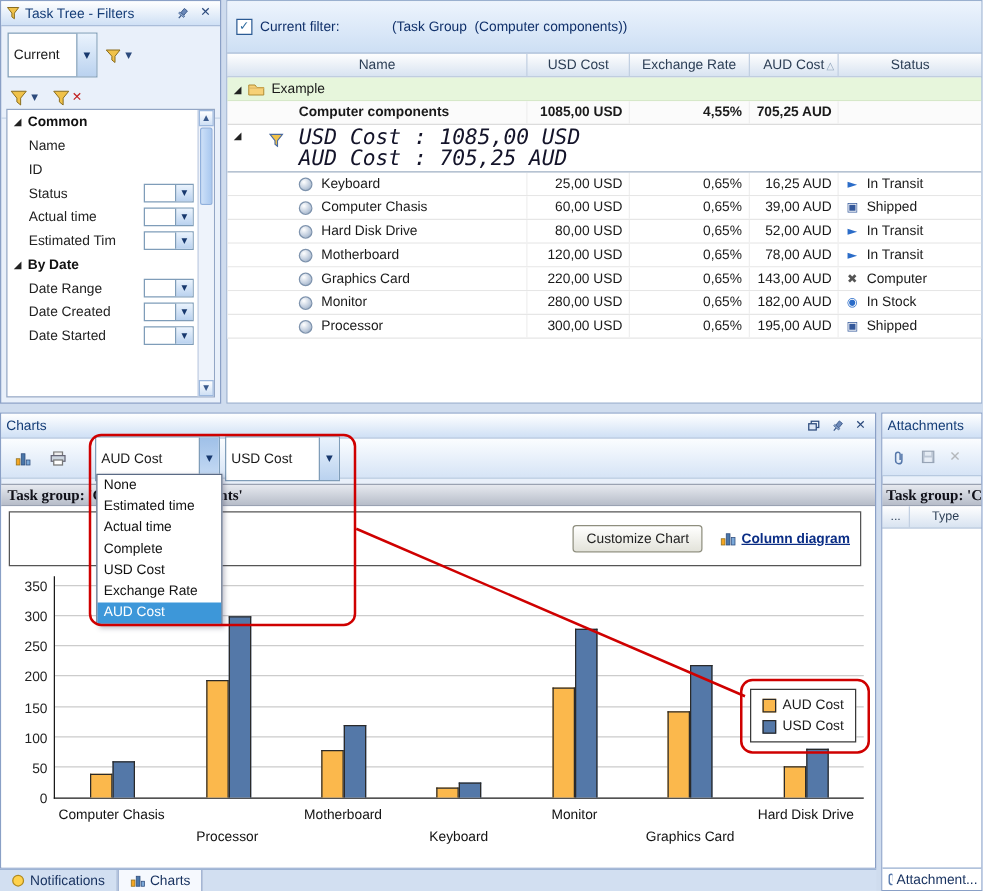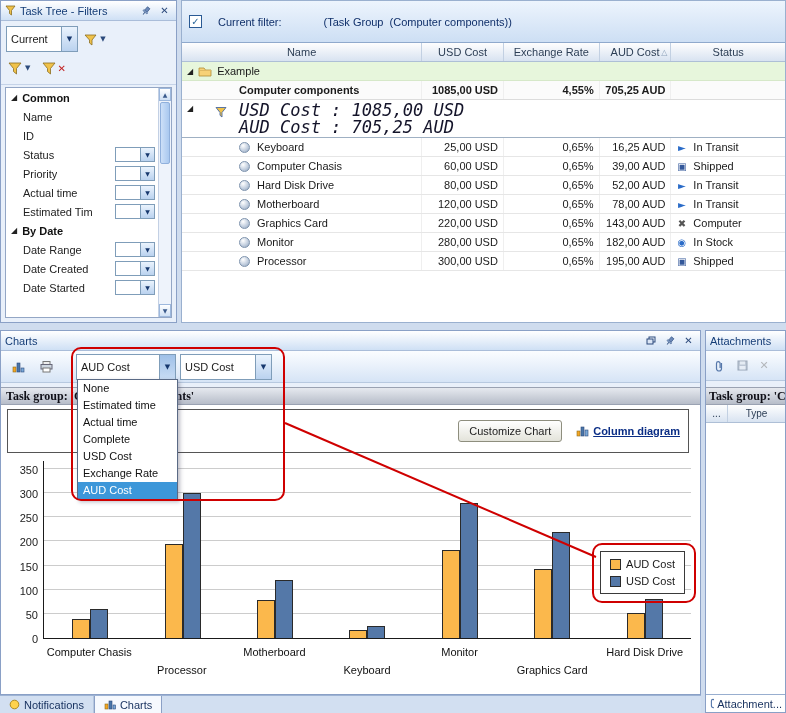--- a/index.html
+++ b/index.html
@@ -9,21 +9,21 @@
 .glyph{font-family:"DejaVu Sans",sans-serif;}
 
 .panel{position:absolute;border:1px solid #8aa0c6;background:#e9f0fa;}
 .titlebar{height:20px;display:flex;align-items:center;gap:4px;padding:0 4px;background:linear-gradient(#ffffff,#cfe0f5);border-bottom:1px solid #aabdd9;color:#153d77;}
 .t-text{flex:1;white-space:nowrap;overflow:hidden;}
 .t-btn{width:15px;height:15px;display:flex;align-items:center;justify-content:center;color:#2c4a7c;font-size:10px;}
 
 
 .left-panel{left:0;top:0;width:177px;height:323px;}
 .preset-row{display:flex;align-items:center;gap:5px;padding:5px 5px 3px;}
-.combo{height:26px;background:#fff;border:1px solid #7f9db9;display:flex;align-items:stretch;text-align:center;}
+.combo{height:36px;background:#fff;border:1px solid #7f9db9;display:flex;align-items:stretch;text-align:center;}
 .combo-text{flex:1;display:flex;align-items:center;padding-left:4px;white-space:nowrap;overflow:hidden;}
 .combo-btn{width:16px;display:flex;align-items:center;justify-content:center;font-size:7px;color:#17386e;background:linear-gradient(#eaf3fd,#bad2ef);border-left:1px solid #7f9db9;}
 .combo-btn.pressed{background:linear-gradient(#9fc0e8,#c8dcf4);}
 .w72{width:72px;}.w100{width:100px;}.w92{width:92px;}
 .tool-btn{min-width:24px;height:22px;display:flex;align-items:center;justify-content:center;gap:3px;border:1px solid transparent;border-radius:2px;}
 .dd{font-size:7px;color:#2c4a7c;}
 .redx{color:#c22222;font-weight:bold;font-size:10px;margin-left:-2px;}
 .filters-toolbar{display:flex;gap:10px;padding:2px 6px 5px;border-bottom:1px solid #c5d3e8;}
 .filter-list-wrap{position:absolute;left:4px;right:4px;top:86px;bottom:4px;border:1px solid #93a6c5;background:#fff;display:flex;}
 .filter-list{flex:1;overflow:hidden;}
@@ -36,21 +36,21 @@
 .mc-btn{width:14px;background:linear-gradient(#eaf3fd,#bad2ef);border-left:1px solid #7f9db9;font-size:6px;color:#17386e;display:flex;align-items:center;justify-content:center;}
 .scrollbar{width:13px;background:#eef3fb;border-left:1px solid #c3d0e4;display:flex;flex-direction:column;}
 .sb-btn{height:13px;font-size:6px;color:#3a5a8c;display:flex;align-items:center;justify-content:center;background:linear-gradient(#ffffff,#cfe0f5);border:1px solid #9db8dd;}
 .sb-thumb{height:62px;margin:1px;background:linear-gradient(90deg,#cde0f8,#a9c8ef);border:1px solid #90b0dc;border-radius:2px;}
 .sb-bottom{margin-top:auto;}
 
 
 .top-right{position:absolute;left:181px;top:0;width:605px;height:323px;background:#fff;border:1px solid #9ab0cf;}
 .filterbar{height:42px;display:flex;align-items:center;padding:0 7px;background:linear-gradient(#edf4fd,#cddff4);border-bottom:1px solid #8fa9cc;}
 .checkbox{width:13px;height:13px;border:1px solid #2a5a94;background:#fff;color:#2f6b9e;font-size:10px;line-height:11px;text-align:center;font-weight:bold;}
-.fb-label{margin-left:16px;color:#10306a;}
+.fb-label{margin-left:6px;color:#10306a;}
 .fb-value{margin-left:42px;color:#10306a;white-space:pre;}
 .grid-header{display:flex;height:19px;background:linear-gradient(#fefefe,#d8e3f1);border-bottom:1px solid #aebfd6;}
 .gh-cell{display:flex;align-items:center;justify-content:center;border-right:1px solid #c2d0e2;position:relative;color:#2c3e55;}
 .gh-cell:last-child{border-right:none;}
 .sort{position:absolute;right:3px;font-size:8px;color:#90a4bb;}
 .row{display:flex;height:19px;border-bottom:1px solid #e6e6e6;background:#fff;}
 .cell{display:flex;align-items:center;border-right:1px solid #efefef;overflow:hidden;white-space:nowrap;}
 .cell:last-child{border-right:none;}
 .cell.num{justify-content:flex-end;padding-right:5px;}
 .b{font-weight:bold;}
@@ -172,27 +172,20 @@
           <span class="flabel">ID</span>
         </div>
         <div class="fitem">
           <span class="flabel">Status</span>
           <span class="mini-combo">
             <span class="mc-field"></span>
             <span class="mc-btn glyph">▼</span>
           </span>
         </div>
         <div class="fitem">
-          <span class="flabel">Priority</span>
-          <span class="mini-combo">
-            <span class="mc-field"></span>
-            <span class="mc-btn glyph">▼</span>
-          </span>
-        </div>
-        <div class="fitem">
           <span class="flabel">Actual time</span>
           <span class="mini-combo">
             <span class="mc-field"></span>
             <span class="mc-btn glyph">▼</span>
           </span>
         </div>
         <div class="fitem">
           <span class="flabel">Estimated Tim</span>
           <span class="mini-combo">
             <span class="mc-field"></span>

